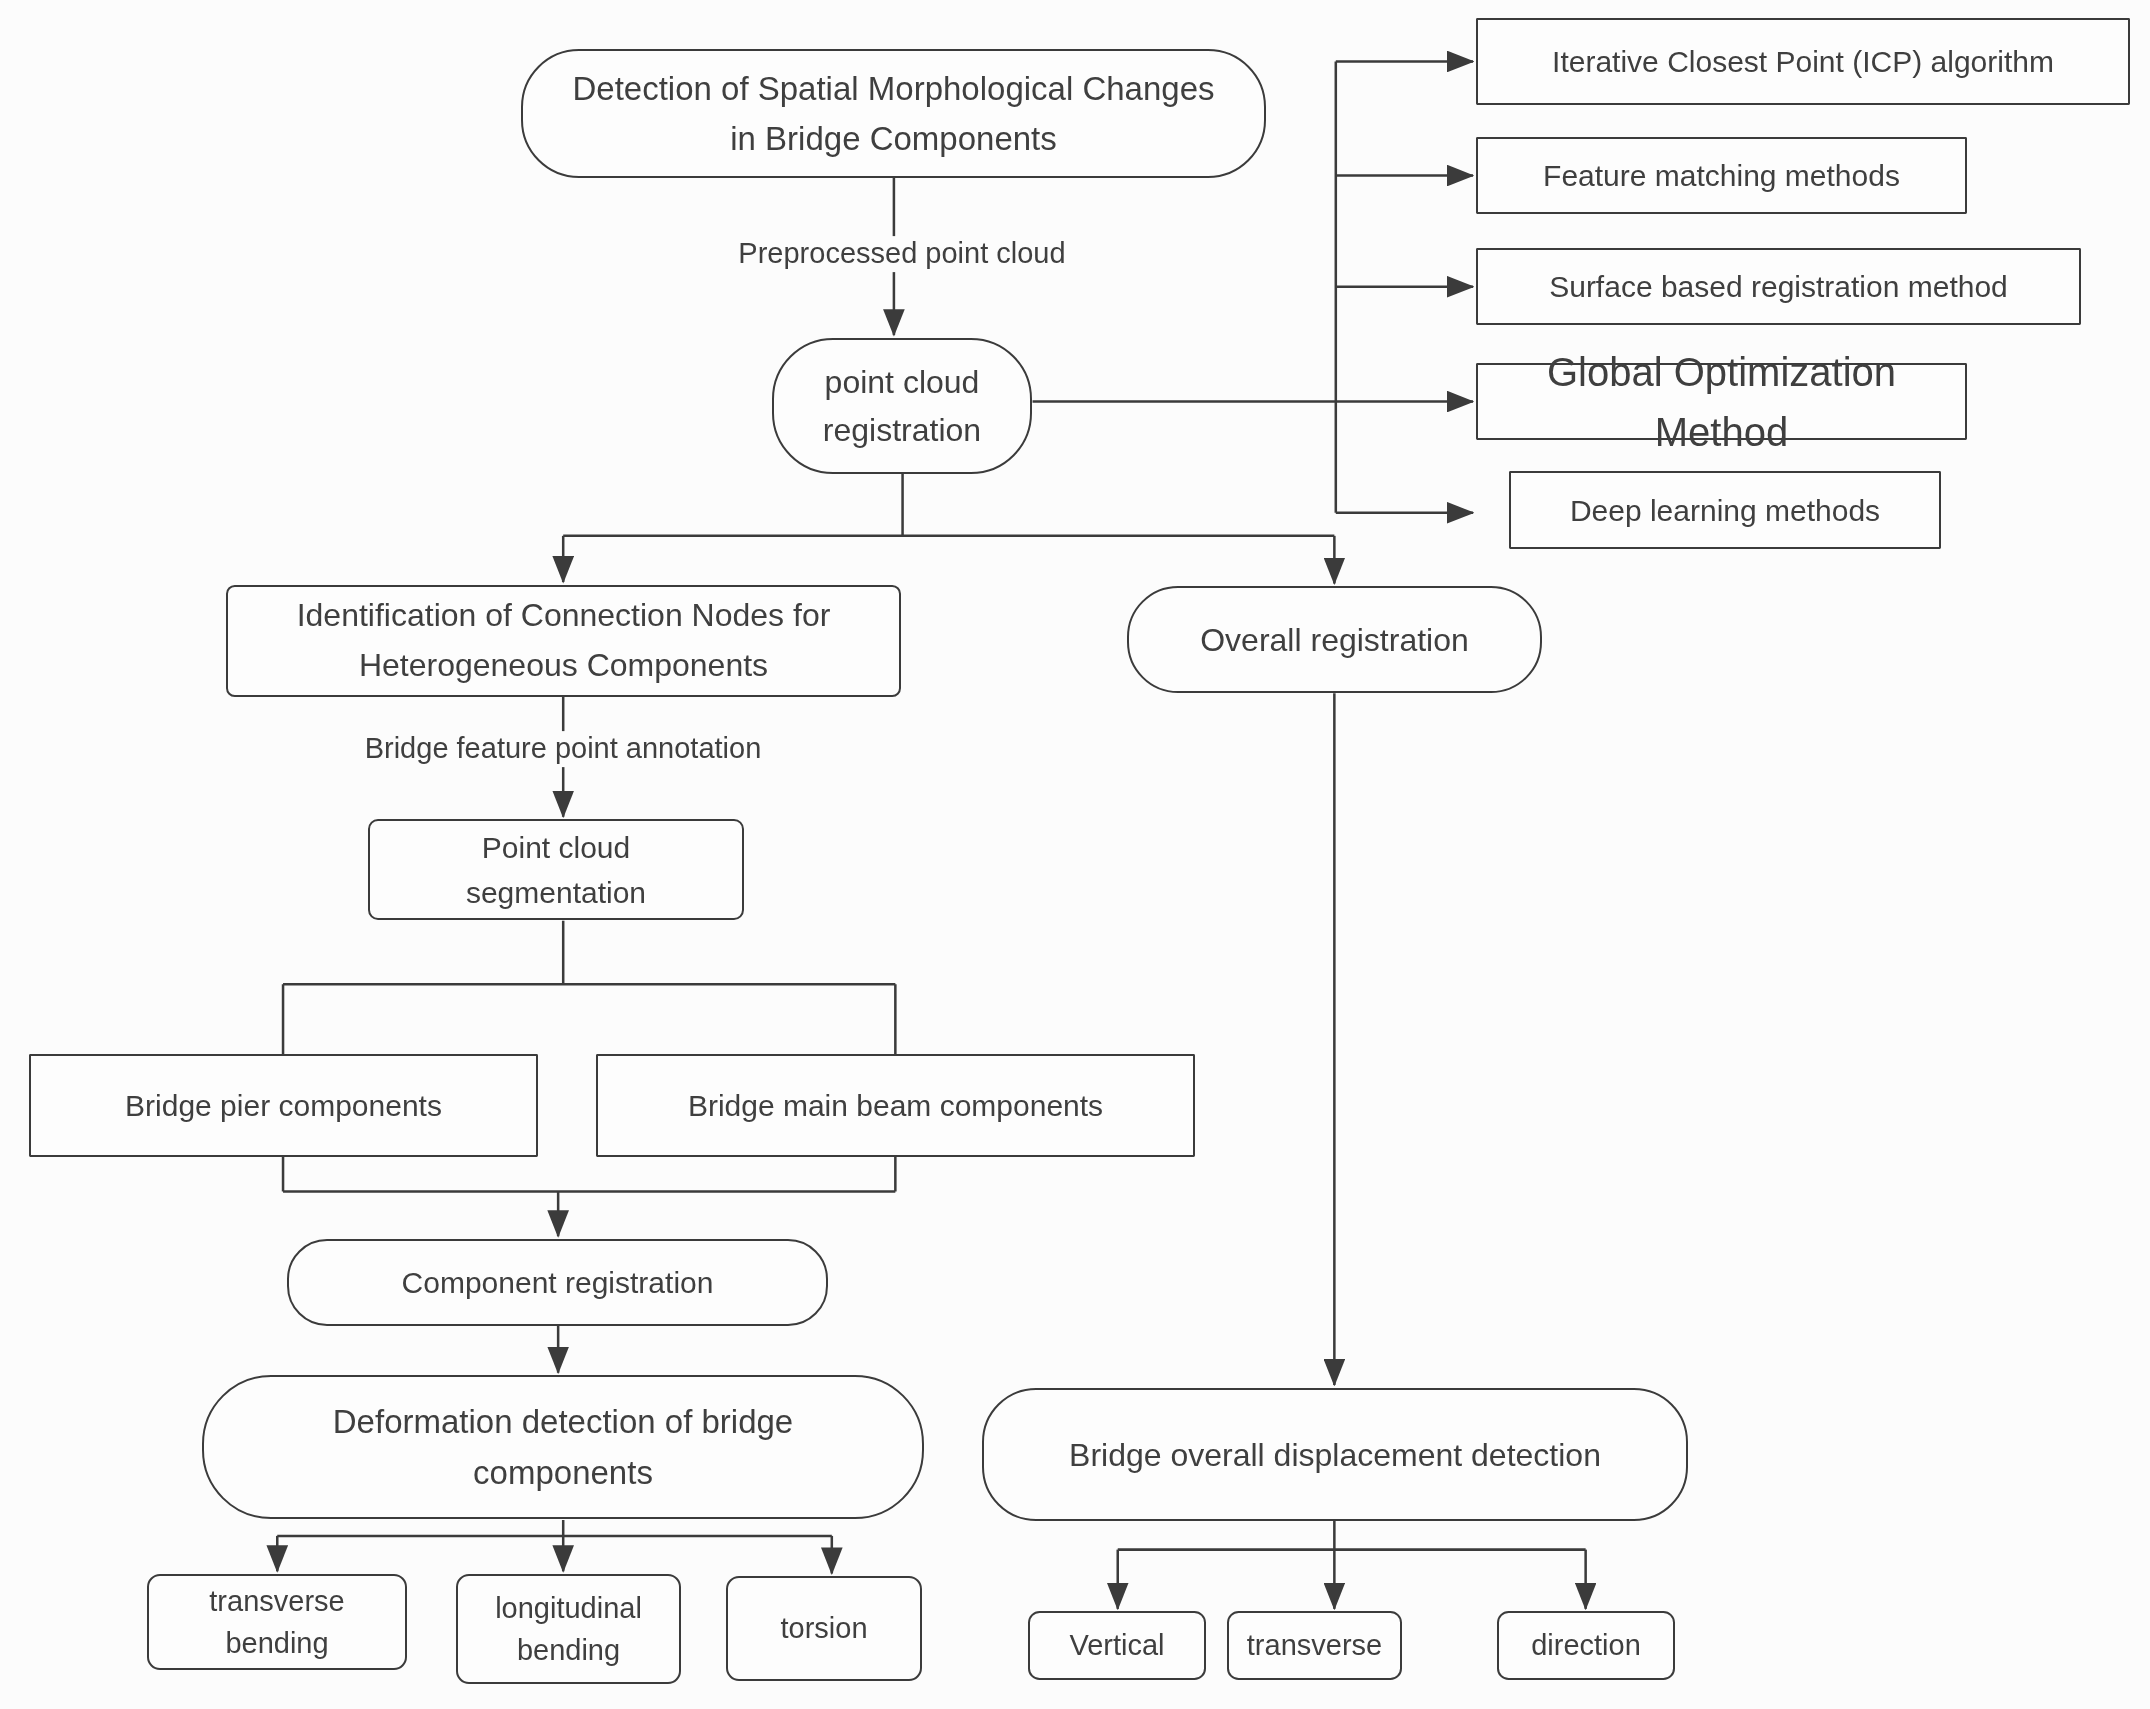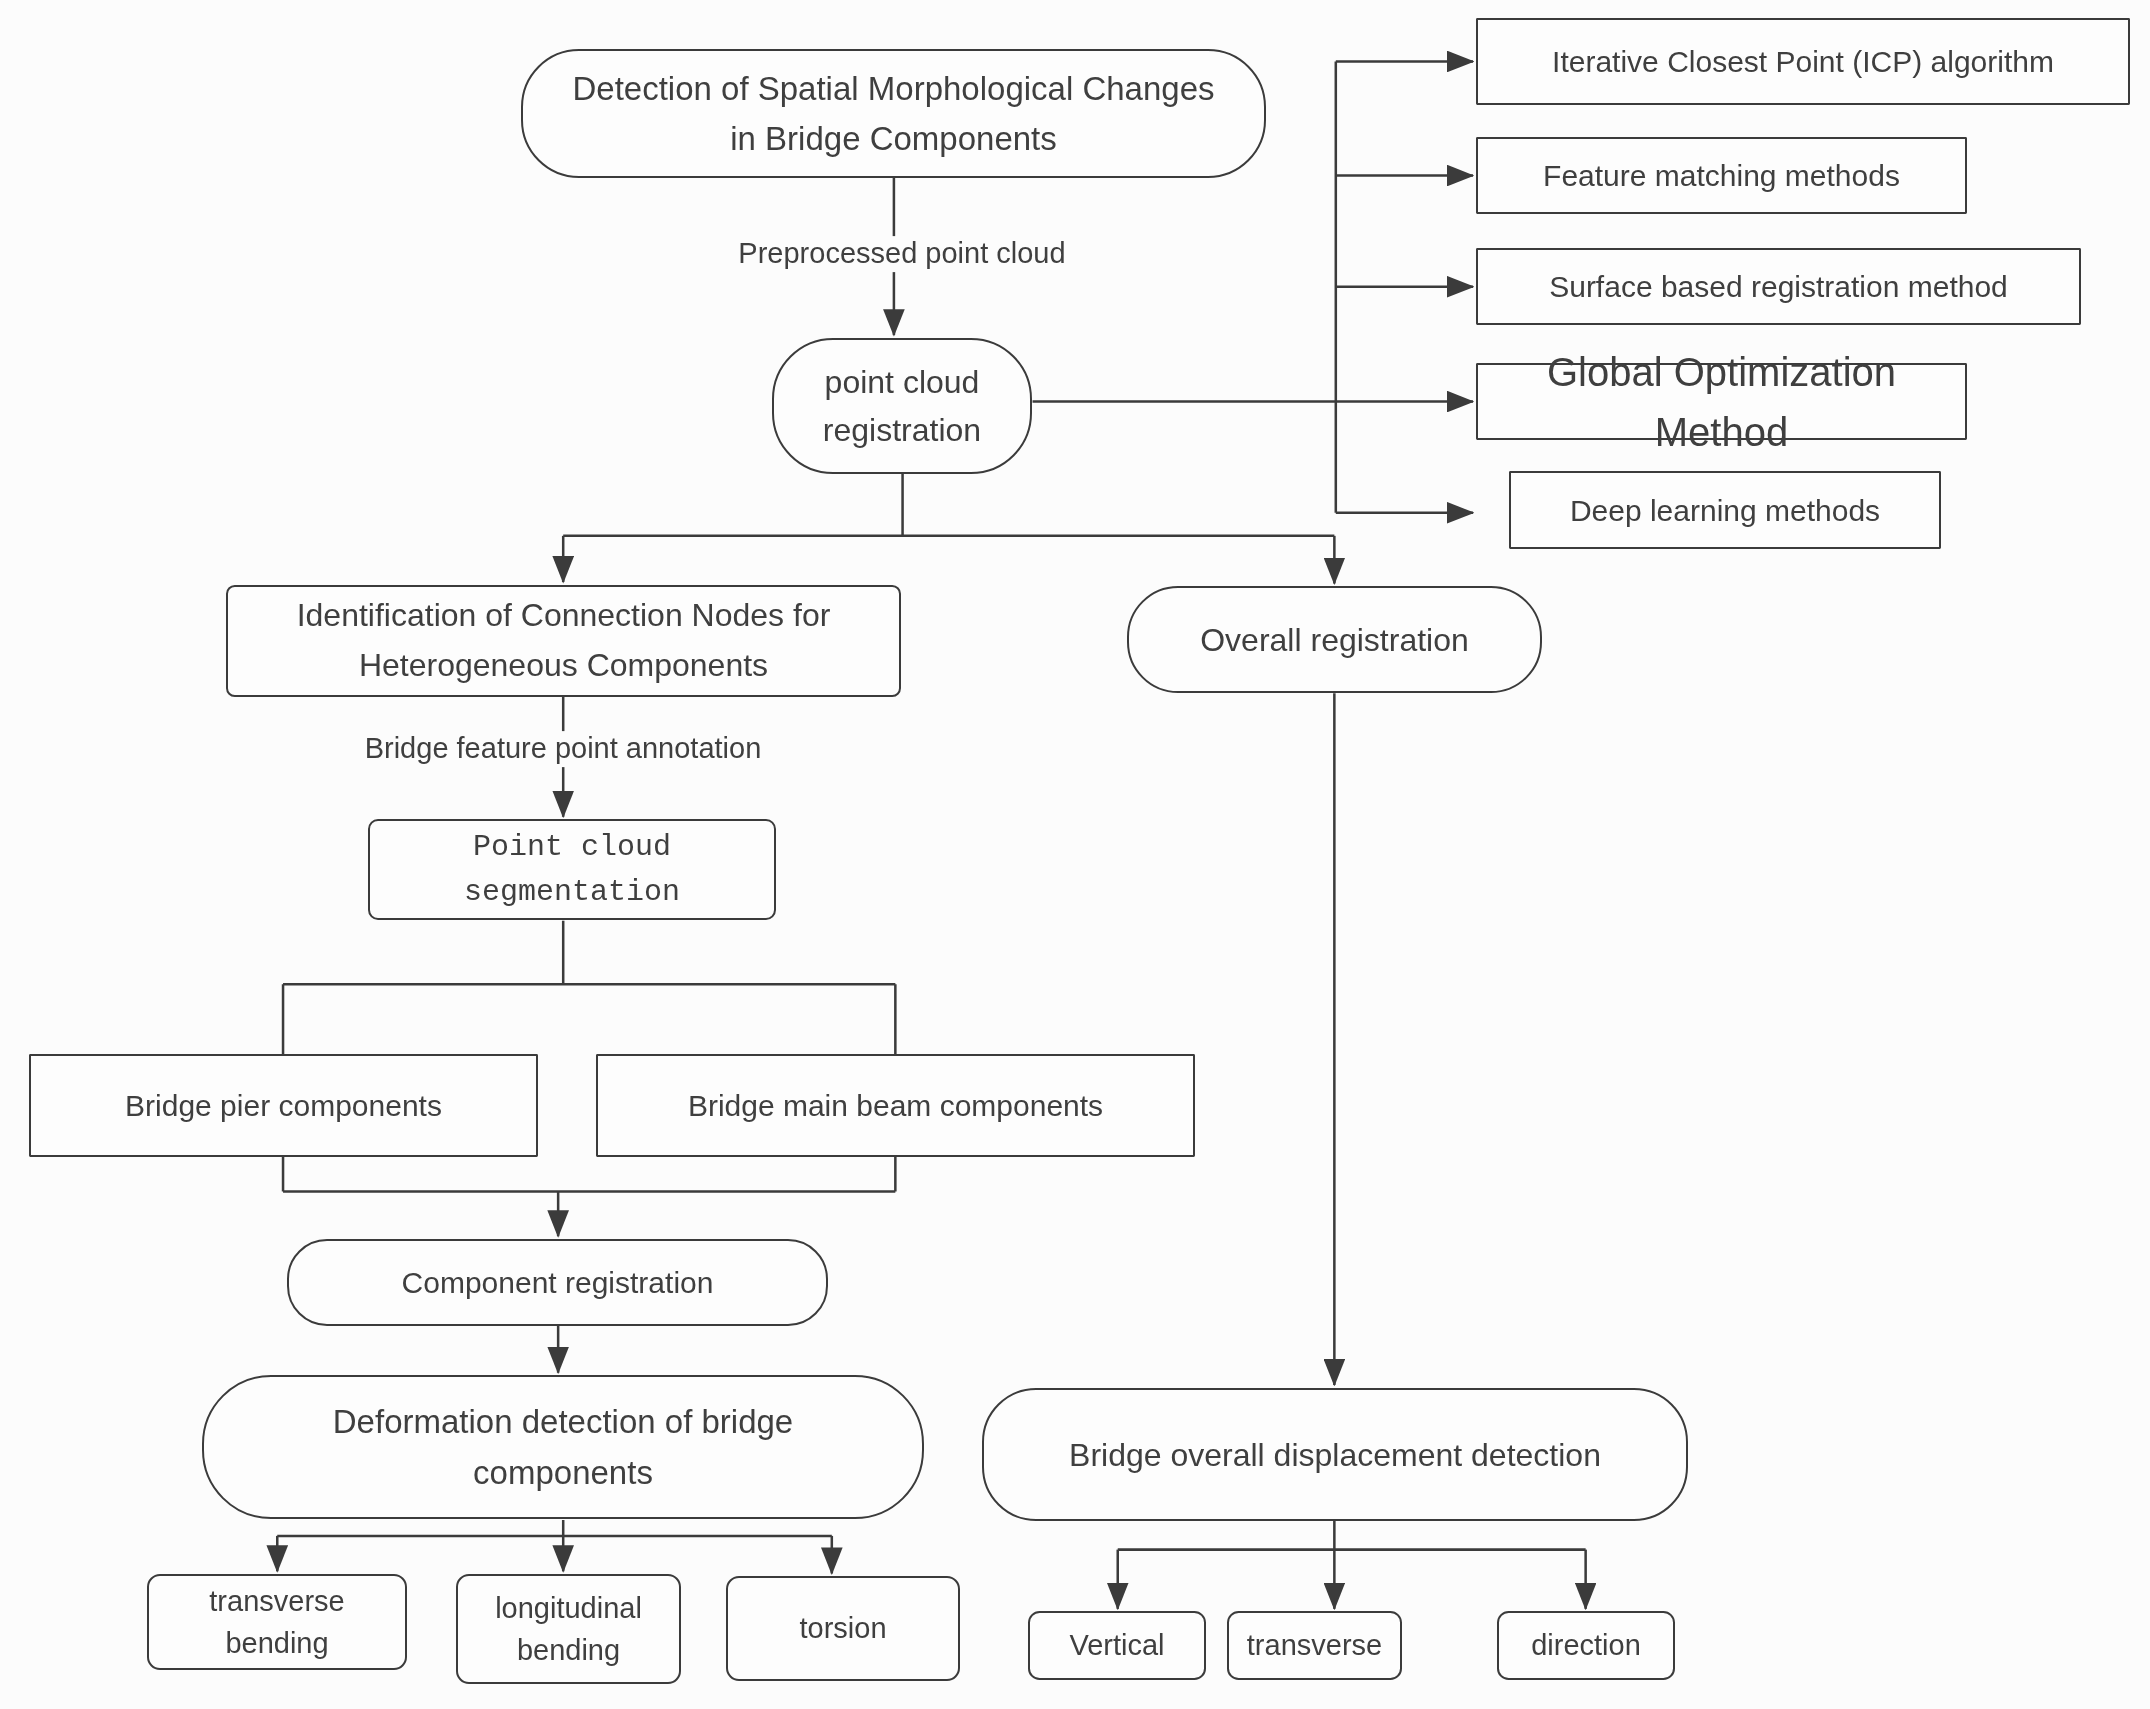--- a/index.html
+++ b/index.html
@@ -32,28 +32,28 @@
   }
   
   #n-root{left:521px;top:49px;width:745px;height:129px;border-radius:58px;font-size:33px;padding:0 43px;}
   #n-pcr{left:772px;top:338px;width:260px;height:136px;border-radius:61px;font-size:32px;padding:0 7.2px;}
   #n-icp{left:1476px;top:18px;width:654px;height:87px;border-radius:1.4px;font-size:30px;}
   #n-fmm{left:1476px;top:137px;width:491px;height:77px;border-radius:1.4px;font-size:30px;}
   #n-sbr{left:1476px;top:248px;width:605px;height:77px;border-radius:1.4px;font-size:30px;}
   #n-gom{left:1476px;top:363px;width:491px;height:77px;border-radius:1.4px;font-size:40px;}
   #n-dlm{left:1476px;top:471px;width:432px;height:78px;border-radius:1.4px;font-size:30px;margin-left:33px;}
   #n-idn{left:226px;top:585px;width:675px;height:112px;border-radius:8.7px;font-size:32px;padding:0 36px;line-height:1.55;}
-  #n-pcs{left:368px;top:819px;width:408px;height:101px;border-radius:10px;font-size:30px;padding:0 21.7px;font-family:Liberation Mono, monospace;}
+  #n-pcs{left:368px;top:819px;width:376px;height:101px;border-radius:10px;font-size:30px;padding:0 21.7px;}
   #n-bpc{left:29px;top:1054px;width:509px;height:103px;border-radius:1.4px;font-size:30px;}
   #n-bmb{left:596px;top:1054px;width:599px;height:103px;border-radius:1.4px;font-size:30px;}
   #n-creg{left:287px;top:1239px;width:541px;height:87px;border-radius:40px;font-size:30px;}
   #n-ddb{left:202px;top:1375px;width:722px;height:144px;border-radius:69px;font-size:33px;padding:0 58px;line-height:1.55;}
   #n-tb{left:147px;top:1574px;width:260px;height:96px;border-radius:13px;font-size:29px;line-height:1.45;padding:0 8.7px;}
   #n-lb{left:456px;top:1574px;width:225px;height:110px;border-radius:13px;font-size:29px;line-height:1.45;padding:0 7.2px;}
-  #n-tor{left:726px;top:1576px;width:234px;height:105px;border-radius:13px;font-size:29px;}
+  #n-tor{left:726px;top:1576px;width:196px;height:105px;border-radius:13px;font-size:29px;}
   #n-oreg{left:1127px;top:586px;width:415px;height:107px;border-radius:51px;font-size:32px;padding:0 29px;}
   #n-bod{left:982px;top:1388px;width:706px;height:133px;border-radius:54px;font-size:32px;padding:0 29px;}
   #n-vert{left:1028px;top:1611px;width:178px;height:69px;border-radius:11.6px;font-size:29px;}
   #n-trans{left:1227px;top:1611px;width:175px;height:69px;border-radius:11.6px;font-size:29px;}
   #n-dir{left:1497px;top:1611px;width:178px;height:69px;border-radius:11.6px;font-size:29px;}
   #lbl-preprocessed{left:902px;top:254px;}
   #lbl-annotation{left:563px;top:749px;}
 </style>
 </head>
 <body>

